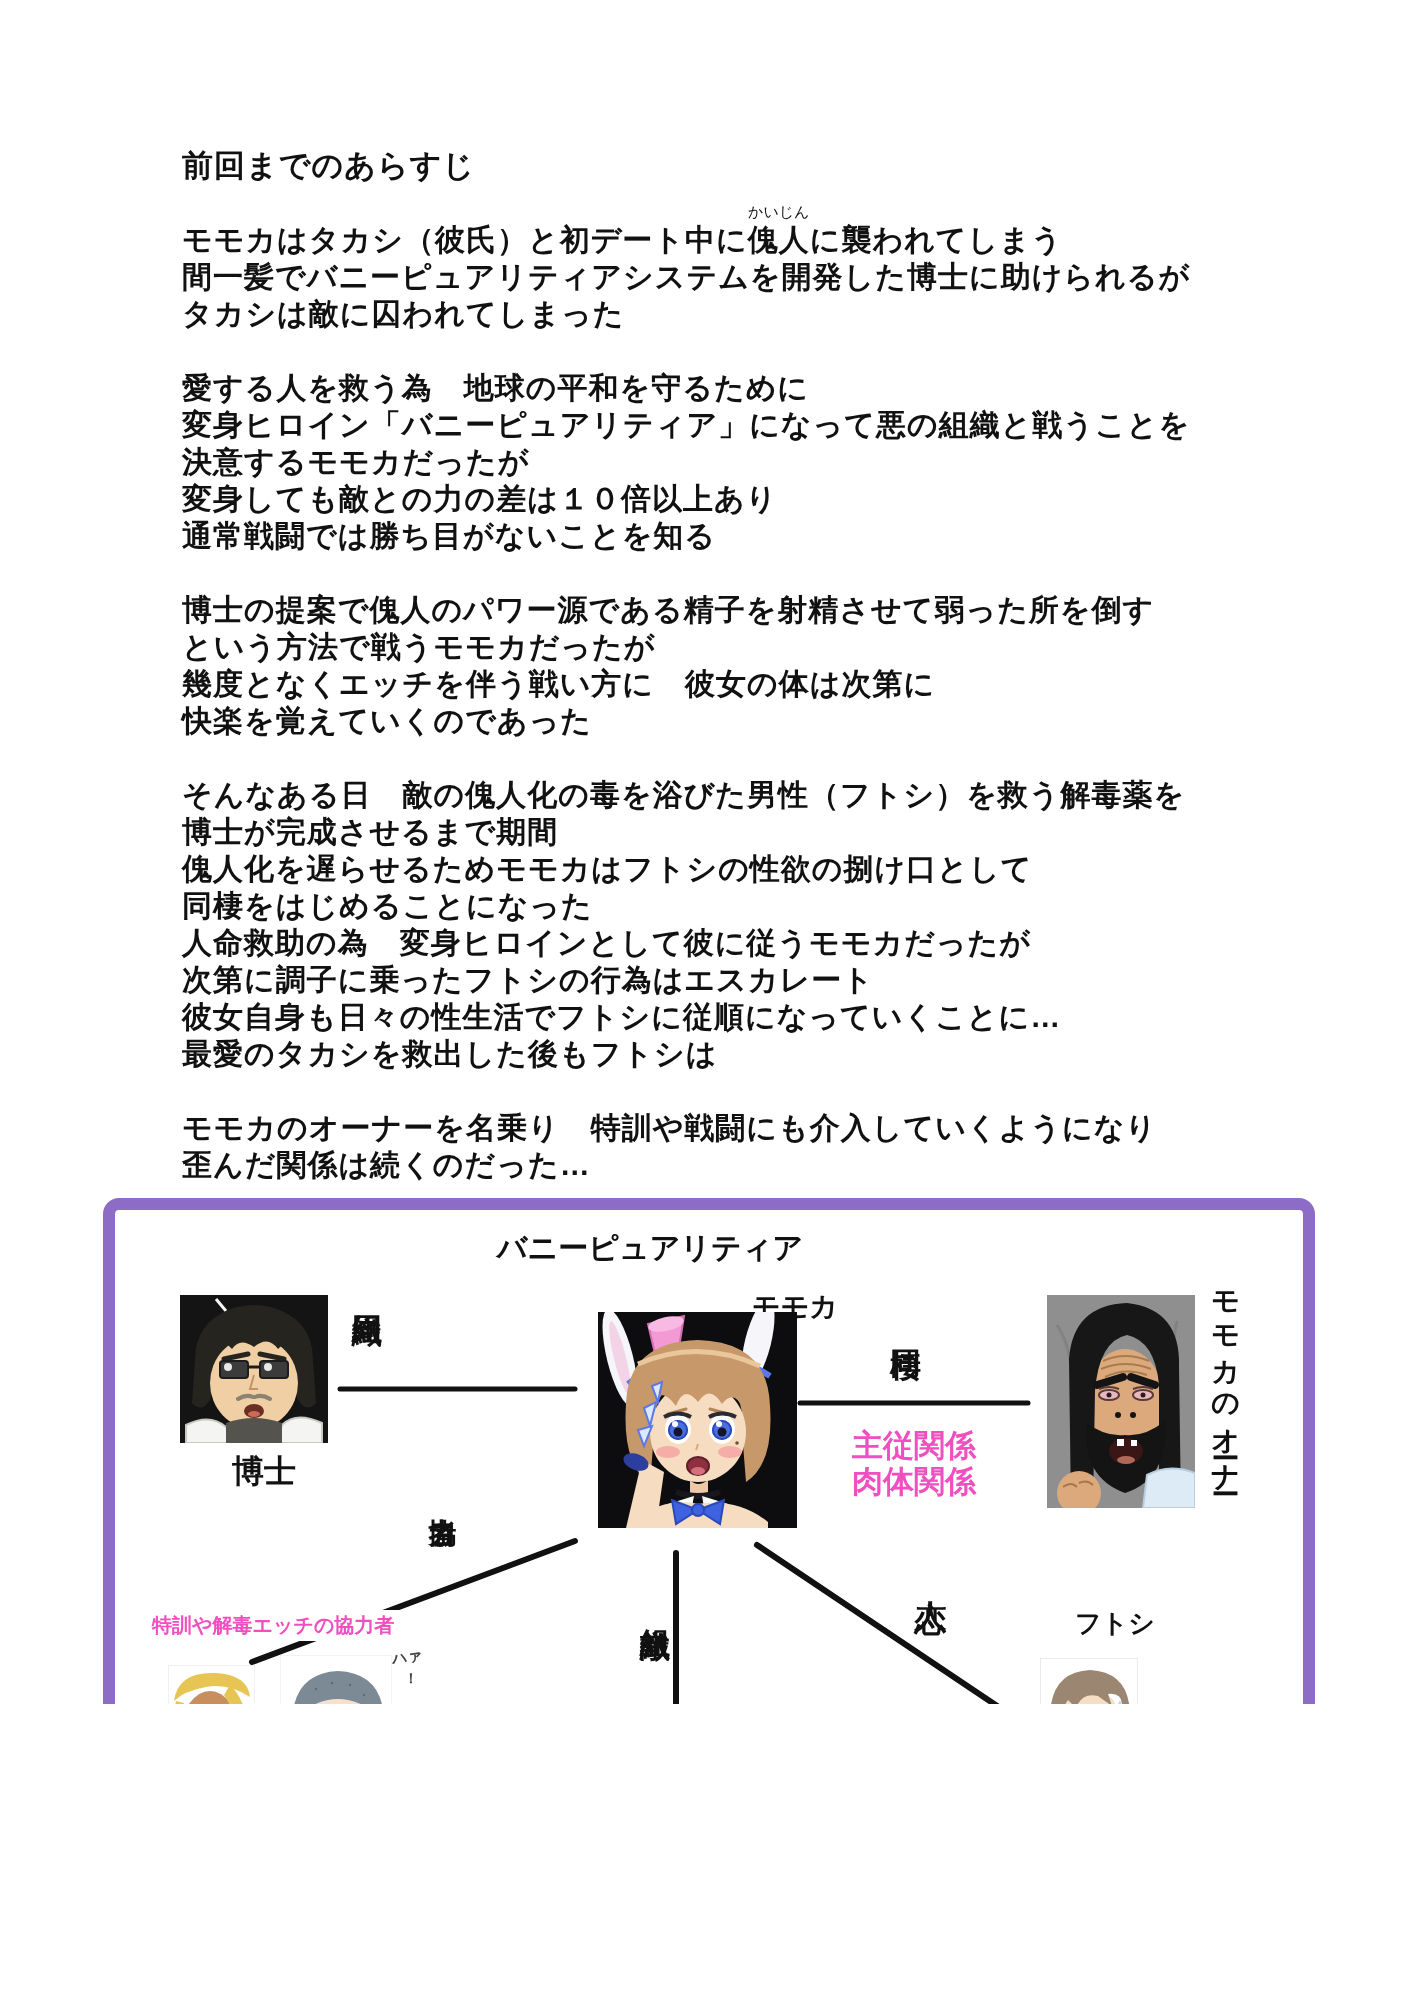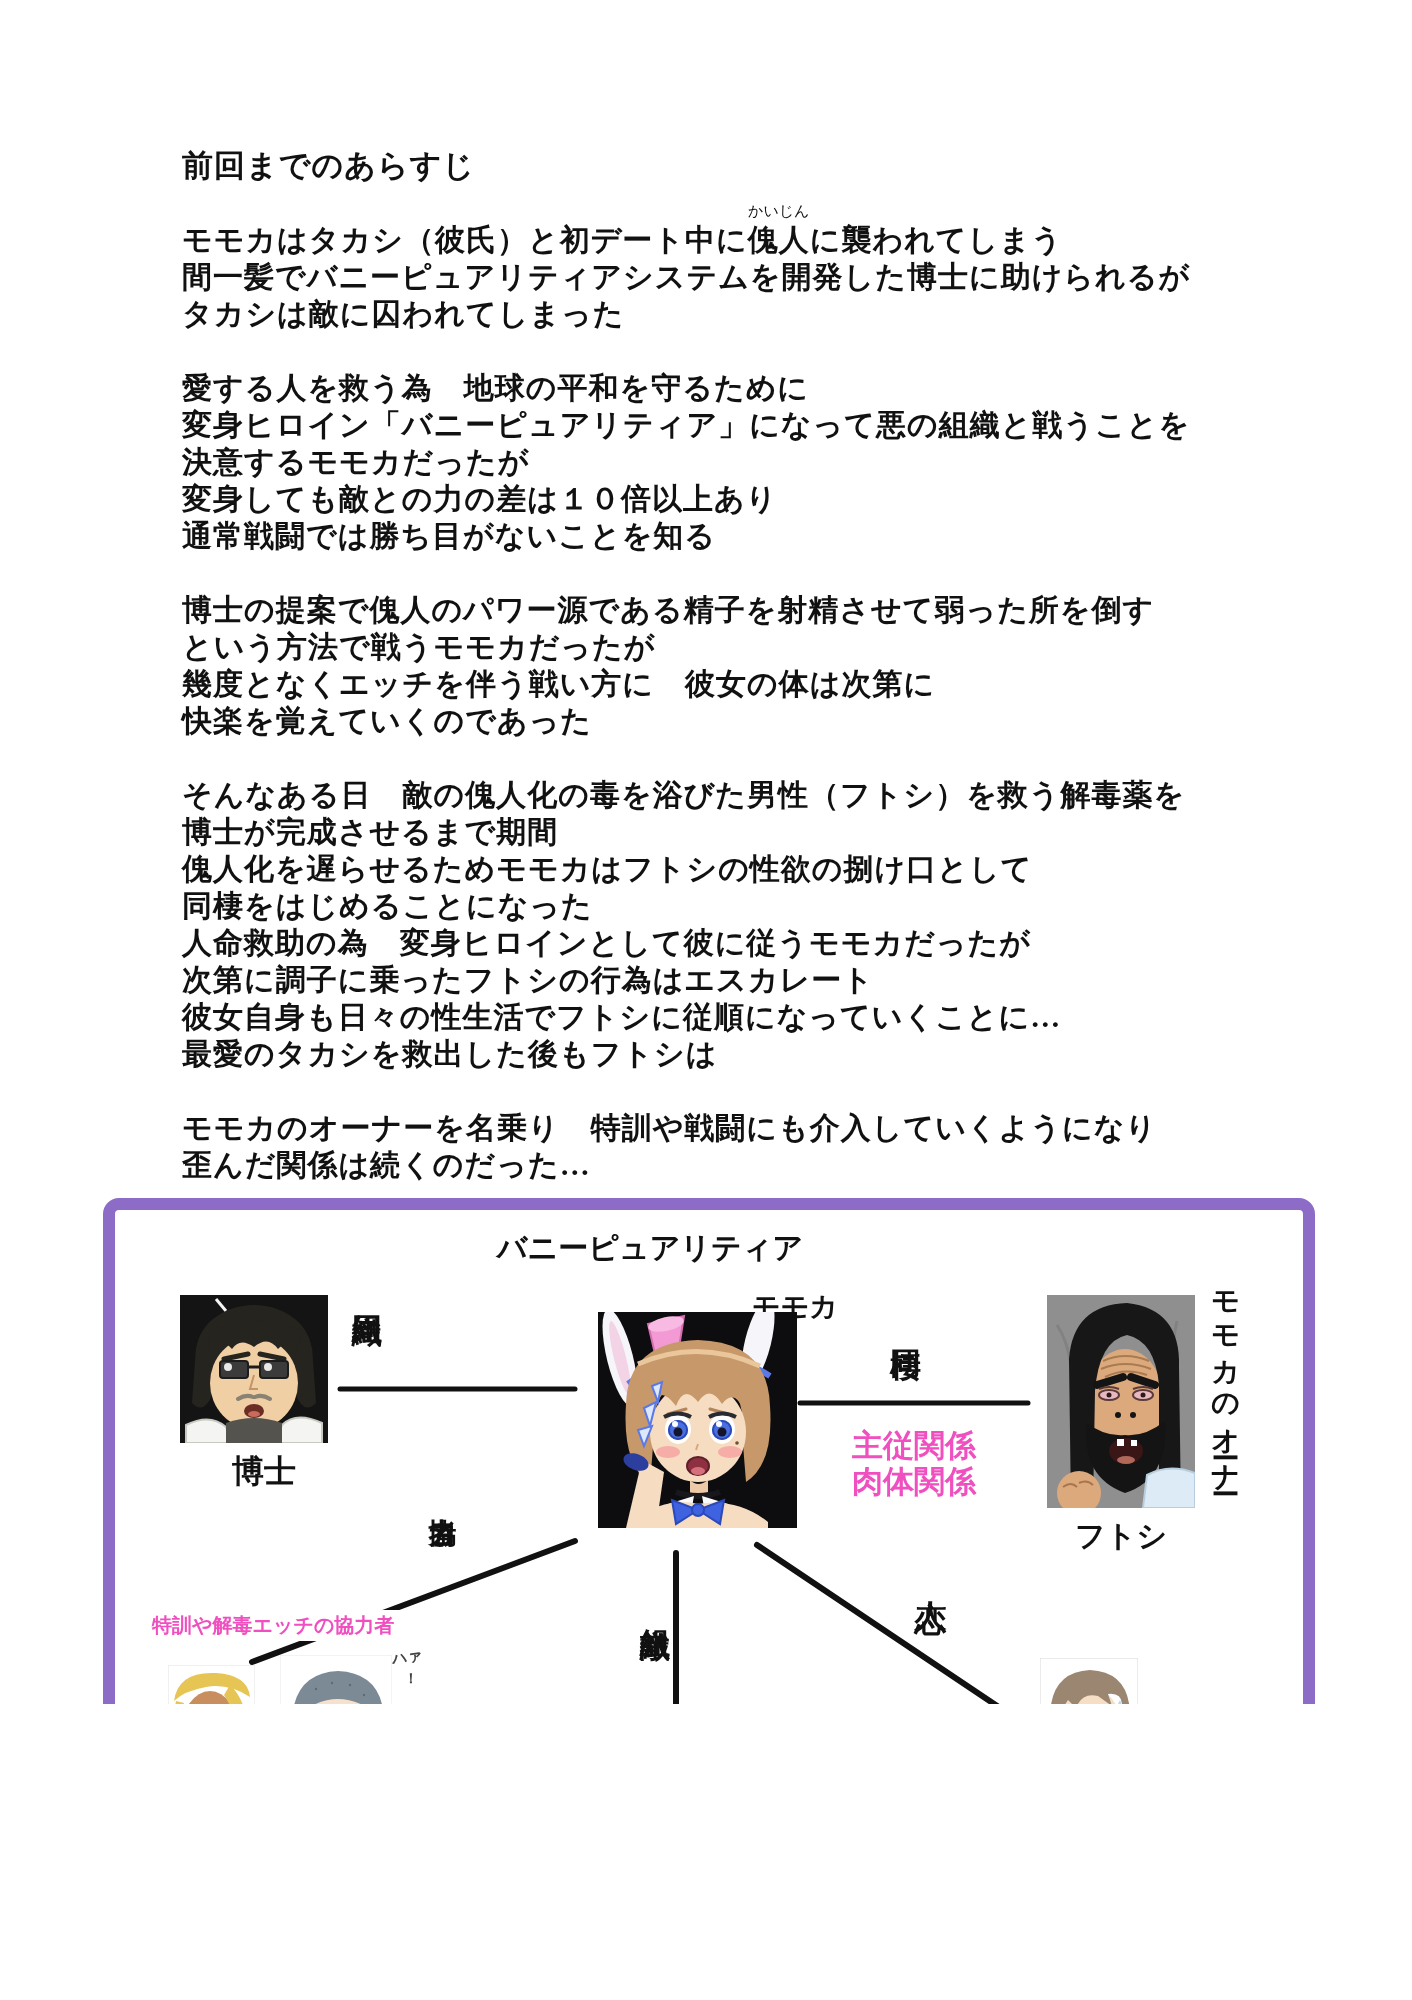--- a/index.html
+++ b/index.html
@@ -1,17 +1,17 @@
 <!DOCTYPE html>
 <html><head>
 <meta charset="utf-8">
 <style>
   html,body{margin:0;padding:0;background:#ffffff;}
   .page{position:relative;width:1412px;height:1704px;background:#fff;overflow:hidden;
-        font-family:Liberation Serif, serif;color:#111;}
+        font-family:Liberation Sans, sans-serif;color:#111;}
   .syn-title{position:absolute;left:182px;top:145px;font-size:31px;font-weight:700;letter-spacing:1px;white-space:pre;}
   .syn-line{position:absolute;left:182px;height:37px;font-size:30px;line-height:36px;
             font-weight:600;letter-spacing:1px;white-space:pre;}
   .rb{position:relative;display:inline-block;}
   .rt{position:absolute;left:50%;top:-18px;transform:translateX(-50%);
       font-size:15px;font-weight:400;letter-spacing:0;line-height:15px;}
   .diagram-box{position:absolute;left:103px;top:1198px;width:1212px;height:692px;
                box-sizing:border-box;border:12px solid #8d6cc8;border-radius:16px;background:transparent;z-index:0;}
   .lines{position:absolute;left:0;top:0;width:1412px;height:2000px;z-index:1;pointer-events:none;}
   .portrait{position:absolute;z-index:4;line-height:0;}
@@ -178,21 +178,21 @@
       <path d="M40,128 Q34,182 78,198 Q122,184 118,126 Q98,142 78,140 Q58,142 40,128 Z" fill="#141414"></path>
       <ellipse cx="79" cy="156" rx="17" ry="13" fill="#3a1617"></ellipse>
       <rect x="70" y="144" width="7" height="7" fill="#fff"></rect>
         <rect x="84" y="145" width="6" height="6" fill="#fff"></rect>
       <ellipse cx="79" cy="165" rx="9" ry="4" fill="#b06858"></ellipse>
       <path d="M96,213 L100,180 Q122,168 148,178 L148,213 Z" fill="#dcebf5" stroke="#b8cede" stroke-width="2"></path>
       <circle cx="32" cy="198" r="22" fill="#dca97c"></circle>
       <path d="M16,192 Q24,186 30,192 M32,188 Q40,184 46,190" stroke="#a9744c" stroke-width="2" fill="none"></path>
     </svg>
   </div>
-  <div class="dlabel" style="left:1075px;top:1516px;font-size:30px;">フトシ</div>
+  <div class="dlabel" style="left:1075px;top:1606px;font-size:26px;">フトシ</div>
   <div class="dlabel vtext" style="left:1206px;top:1273px;font-size:28px;letter-spacing:2px;">モモカのオーナー</div>
 
   <div class="dlabel vtext" style="left:884px;top:1325px;font-size:31px;">同棲</div>
   <div class="dlabel pink" style="left:852px;top:1425px;font-size:31px;">主従関係</div>
   <div class="dlabel pink" style="left:852px;top:1461px;font-size:31px;">肉体関係</div>
 
   <div class="dlabel vtext" style="left:423px;top:1496px;font-size:28px;">協力者</div>
   <div class="dlabel pink notebg" style="left:146px;top:1610px;font-size:20px;z-index:3;">特訓や解毒エッチの協力者</div>
 
   <div class="portrait" style="left:168px;top:1665px;">

